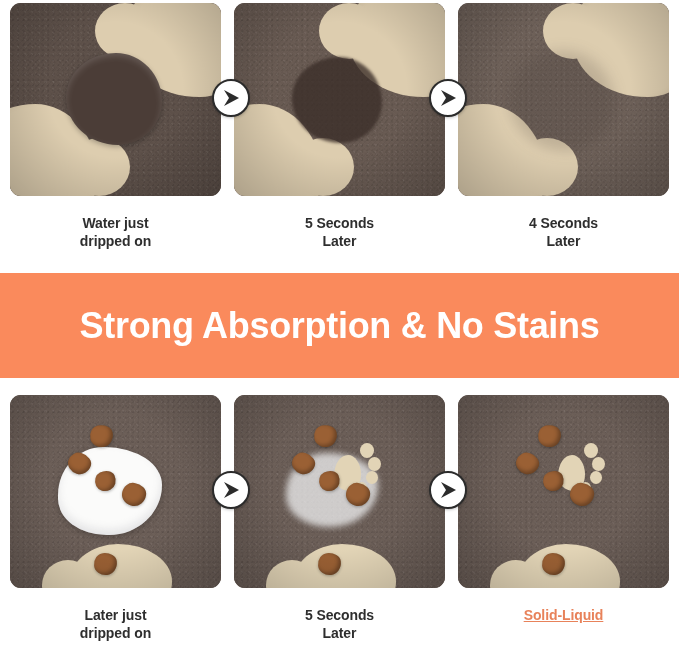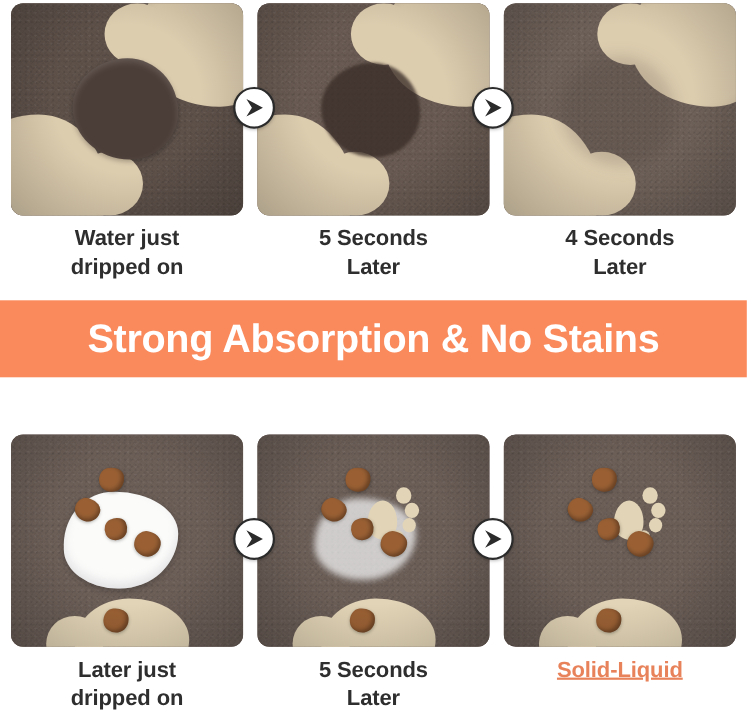--- a/index.html
+++ b/index.html
@@ -217,37 +217,37 @@
     display: flex;
     align-items: center;
     justify-content: center;
     z-index: 6;
     box-shadow: 0 1px 3px rgba(0,0,0,.25);
   }
   .arrow-badge svg { display: block; }
 
   
   .caption {
-    margin-top: 9px;
+    margin-top: 19px;
     text-align: center;
-    font-size: 20px;
+    font-size: 14px;
     font-weight: 700;
     line-height: 1.28;
     color: #2e2e2e;
     letter-spacing: -0.1px;
   }
   .caption.accent { color: #e8825a; text-decoration: underline; }
 
   
   .banner {
     position: absolute;
     left: 0;
     top: 273px;
     width: 679px;
-    height: 70px;
+    height: 105px;
     background: #fa8a5c;
     display: flex;
     align-items: center;
     justify-content: center;
   }
   .banner-text {
     color: #ffffff;
     font-size: 36px;
     font-weight: 700;
     letter-spacing: -0.3px;

